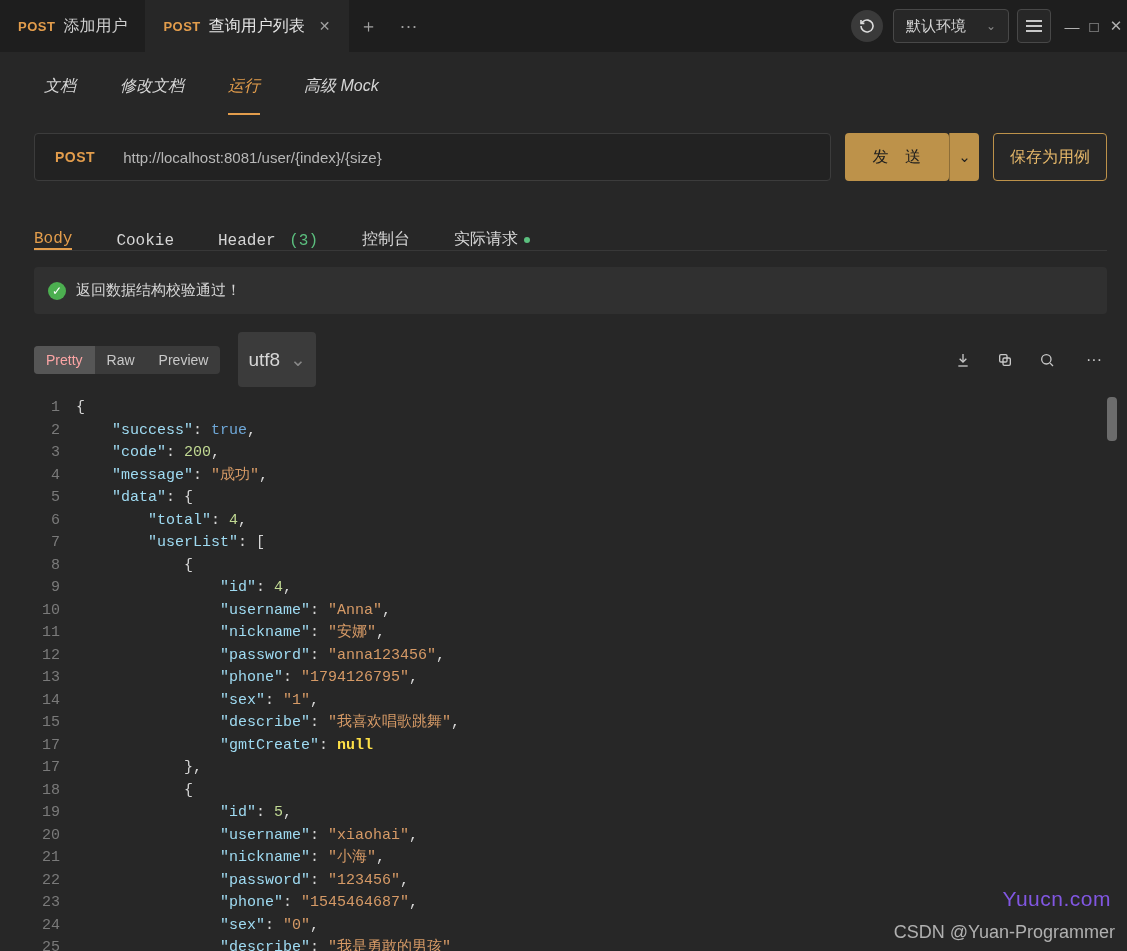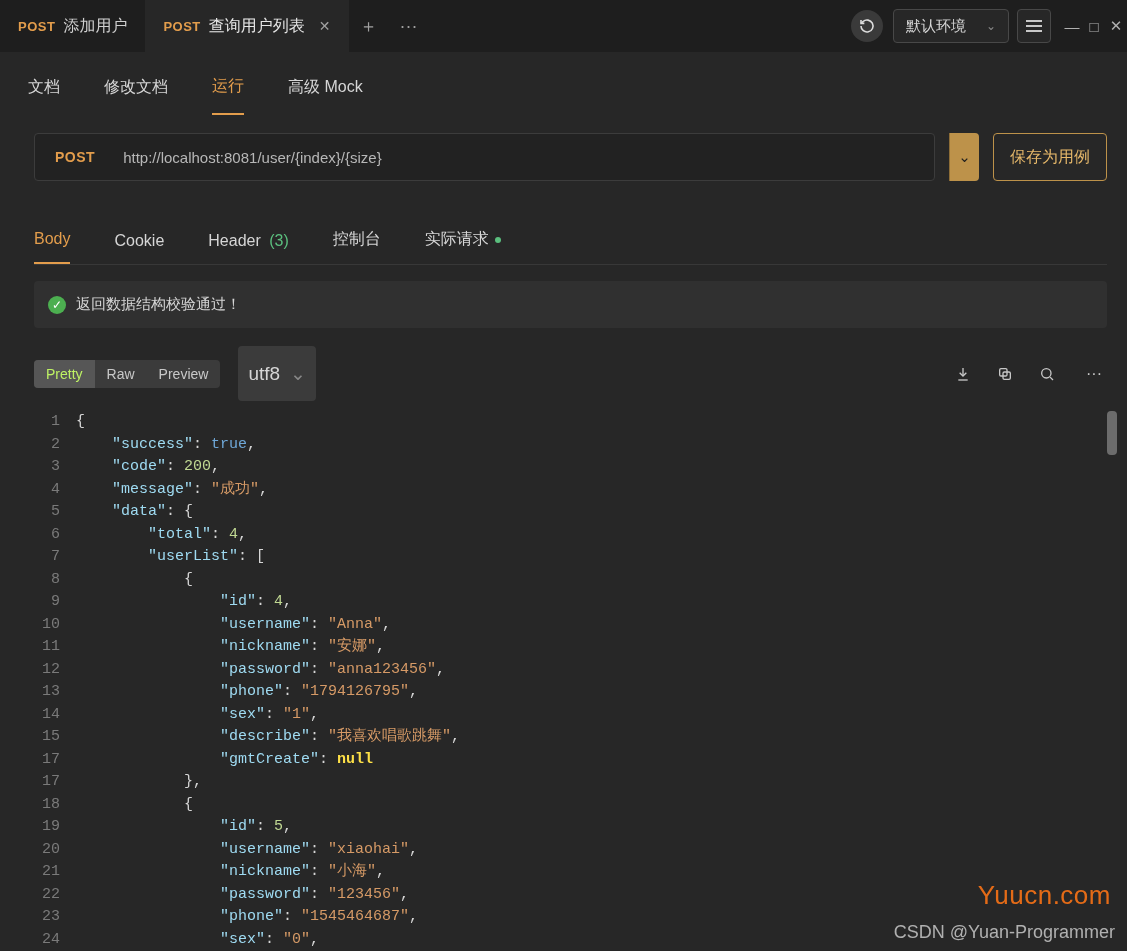--- a/index.html
+++ b/index.html
@@ -57,22 +57,22 @@
   .win-btn {
     width: 34px; height: 34px; display: flex; align-items: center;
     justify-content: center; color: #b0b0b0; cursor: pointer;
     border:1px solid #484848; border-radius:4px; background:#272727; margin-right:6px;
   }
   .win-btns { display:flex; align-items:center; margin-left:4px;}
   .win-btns span{ width:22px; text-align:center; font-size:15px; color:#b0b0b0; cursor:pointer;}
   
   .content { background:#272727; height: calc(100% - 52px); padding-top:10px;}
   .subtabs {
-    display: flex; align-items: center; gap: 44px;
-    padding: 14px 34px 0 28px; font-size: 16px;
+    display: flex; align-items: flex-start; gap: 44px;
+    padding: 14px 34px 0 44px; font-size: 16px; font-style: italic;
   }
   .subtab { padding-bottom: 16px; cursor: pointer; color: #d6d6d6; }
   .subtab.active { color: #e39d4c; border-bottom: 2px solid #e39d4c; }
   
   .urlbar {
     display: flex; align-items: center; margin: 18px 20px 0 34px; gap: 14px;
   }
   .url-input {
     flex: 1; height: 48px; background: #222222; border: 1px solid #3c3c3c;
     border-radius: 4px; display: flex; align-items: center; padding: 0 20px;
@@ -93,21 +93,21 @@
   .btn-savecase {
     height: 48px; border: 1px solid #bd924a; color: #e6b86a;
     background: transparent; padding: 0 16px; border-radius: 4px;
     font-size: 16px; cursor: pointer;
   }
   
   .resp-tabs {
     display: flex; align-items: flex-end; margin: 48px 20px 0 34px;
     font-size: 16px;
   }
-  .resp-tab { margin-right: 44px; padding-bottom: 14px; cursor: pointer; }
+  .resp-tab { margin-right: 44px; cursor: pointer; font-family: Liberation Mono, monospace; }
   .resp-tab.active { color: #e39d4c; border-bottom: 2px solid #e39d4c; }
   .count-badge { color: #5bbf7e; margin-left:4px;}
   .resp-dot { display:inline-block; width:6px; height:6px; background:#5bbf7e; border-radius:50%; margin-left:6px; vertical-align:middle;}
   .resp-spacer { flex: 1; }
   .resp-meta { font-size: 15px; display:flex; align-items:center; gap:14px; padding-bottom:6px;}
   .resp-meta span.val { color: #5bbf7e; }
   .hr { border:none; border-top:1px solid #383838; margin:0 20px 0 34px;}
   
   .banner {
     margin: 16px 20px 0 34px; background: #303030; border-radius: 4px;
@@ -117,21 +117,21 @@
   .banner-icon {
     width: 18px; height: 18px; background: #4caf50; border-radius: 50%;
     display:flex; align-items:center; justify-content:center; color:#fff; font-size:12px;
   }
   
   .code-toolbar {
     display:flex; align-items:center; margin:18px 20px 0 34px; gap:6px;
   }
   .seg { background:#3b3b3b; border-radius:4px; display:flex; overflow:hidden;}
   .seg-btn { padding:6px 12px; font-size:14px; color:#c8c8c8; cursor:pointer;}
-  .seg-btn.active{ background:#565656; color:#bef264;}
+  .seg-btn.active{ background:#565656; color:#fca5a5;}
   .enc-select{
     margin-left:12px; background:#3b3b3b; border-radius:4px;
     padding:16px 10px; display:flex; align-items:center; gap:10px;
     font-size:19px; cursor:pointer;
   }
   .toolbar-spacer{flex:1;}
   .tool-icon{ width:26px; text-align:center; color:#c8c8c8; cursor:pointer; font-size:16px; margin-left:10px;}
   
   .editor {
     margin: 10px 20px 0 34px; background:#272727;
@@ -147,21 +147,21 @@
   .key{ color:#9fdbf2; }
   .str{ color:#d69a66; }
   .num{ color:#c1d993; }
   .bool{ color:#6fa8d8; }
   .null{ color:#fde047;font-weight:bold; }
   .scroll-thumb{
     position:absolute; right:-10px; top:0; width:10px; height:44px;
     background:#6c6c6c; border-radius:4px;
   }
   
-  .wm1{ position:absolute; right:16px; bottom:40px; color:#f97316; font-size:26px; font-weight:500; letter-spacing:.5px; opacity:.9;margin-left:36px;}
+  .wm1{ position:absolute; right:16px; bottom:40px; color:#8b5cf6; font-size:21px; font-weight:500; letter-spacing:.5px; opacity:.9;margin-left:36px;}
   .wm2{ position:absolute; right:12px; bottom:8px; color:#c8c8c8; font-size:18px; opacity:.85;}
   svg{display:block;}
 </style>
 </head>
 <body>
 
 <div class="titlebar">
   <div class="tab inactive">
     <span class="method-badge">POST</span>
     <span class="tab-title">添加用户</span>
@@ -206,20 +206,21 @@
     <div class="subtab active">运行</div>
     <div class="subtab">高级 Mock</div>
   </div>
 
   <div class="urlbar">
     <div class="url-input">
       <span class="url-method">POST</span>
       <span class="url-text">http://localhost:8081/user/{index}/{size}</span>
     </div>
     <div style="display:flex;">
+      <button class="btn-send btn-send-main">发 送</button>
       <div class="btn-send-drop">⌄</div>
     </div>
     <button class="btn-savecase">保存为用例</button>
   </div>
 
   <div class="resp-tabs">
     <div class="resp-tab active">Body</div>
     <div class="resp-tab">Cookie</div>
     <div class="resp-tab">
       <span>Header</span>

